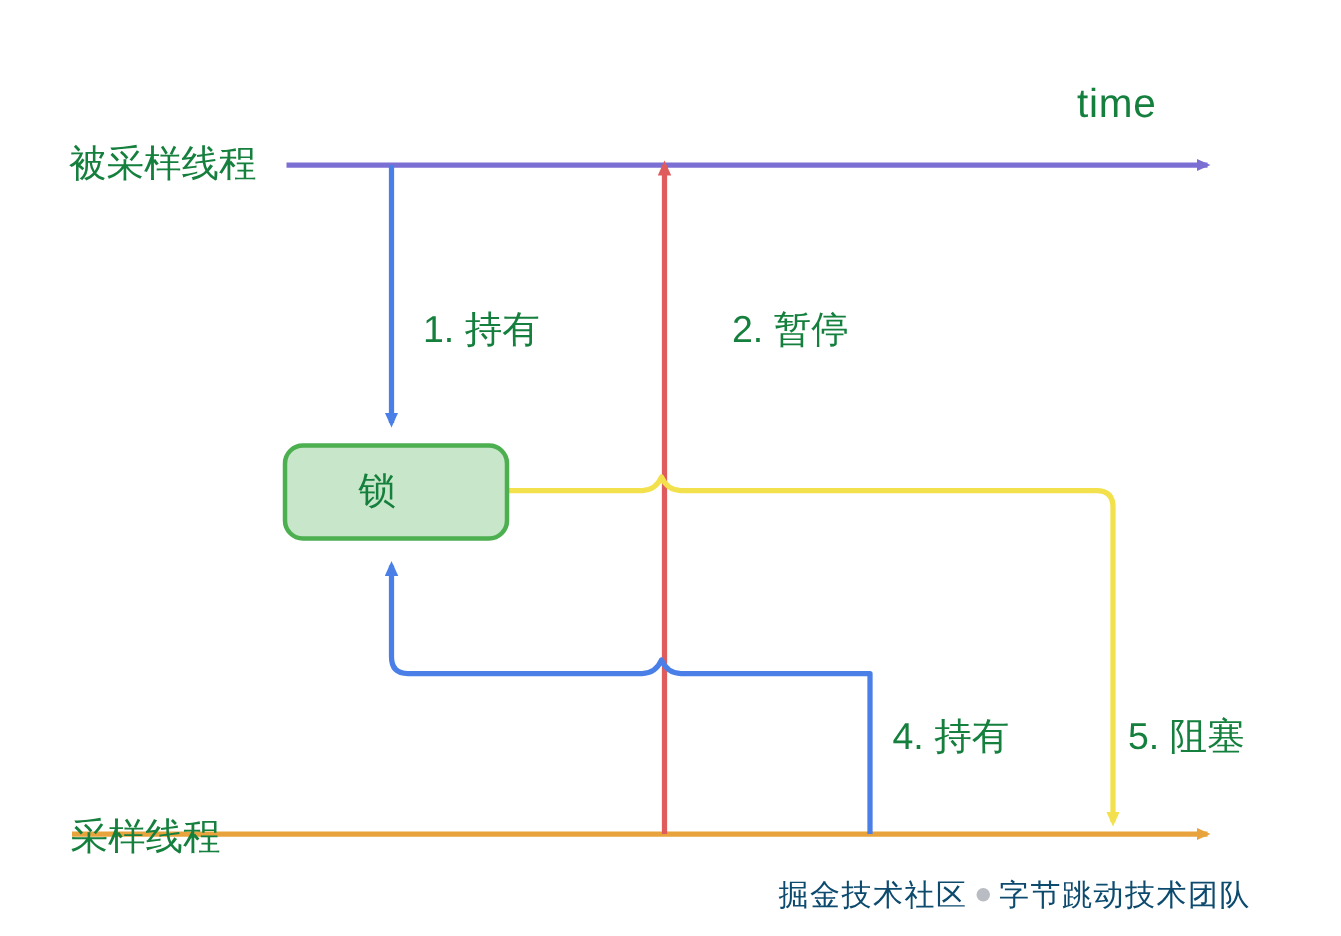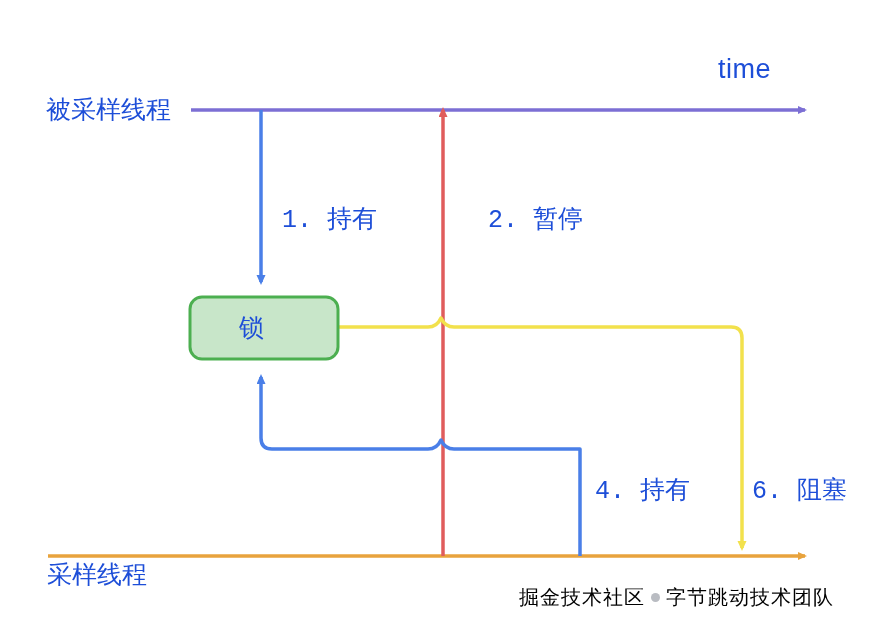--- a/index.html
+++ b/index.html
@@ -16,41 +16,40 @@
   }
   #canvas {
     position: absolute;
     left: 0;
     top: 0;
     width: 894px;
     height: 624px;
   }
   .lbl {
     position: absolute;
-    color: #1d4ed8;
+    color: #15803d;
     white-space: nowrap;
     line-height: 1;
   }
   .lbl-time {
     font-size: 27px;
     letter-spacing: 0.5px;
   }
   .lbl-thread {
     font-size: 25px;
   }
   .lbl-step {
     font-size: 25px;
-    font-family: Liberation Mono, monospace;
   }
   .lbl-lock {
     font-size: 25px;
   }
   .lbl-watermark {
     font-size: 20px;
-    color: #000000;
+    color: #0c4a6e;
     letter-spacing: 1px;
     font-family: Liberation Serif, serif;
   }
   .wm-dot {
     display: inline-block;
     width: 9px;
     height: 9px;
     border-radius: 50%;
     background: #b9bcc2;
     vertical-align: middle;
@@ -91,27 +90,27 @@
 
   <path d="M580,556 L580,449 L454,449 Q445,449 441,440 Q437,449 428,449 L272,449 Q261,449 261,438 L261,377" stroke="#4a7fe8" stroke-width="3.5" fill="none" stroke-linejoin="round" marker-end="url(#arrow-blue)"></path>
 
   <rect x="190" y="297" width="148" height="62" rx="12" ry="12" fill="#c8e6c9" stroke="#4caf50" stroke-width="3"></rect>
 </svg>
 
 <div class="lbl lbl-time" style="left:718px; top:56px;">time</div>
 
 <div class="lbl lbl-thread" style="left:46px; top:97px;">被采样线程</div>
 
-<div class="lbl lbl-thread" style="left:47px; top:546px;margin-top:16px;">采样线程</div>
+<div class="lbl lbl-thread" style="left:47px; top:546px;">采样线程</div>
 
 <div class="lbl lbl-lock" style="left:239px; top:315px;">锁</div>
 
 <div class="lbl lbl-step" style="left:282px; top:208px;">1. 持有</div>
 
 <div class="lbl lbl-step" style="left:488px; top:208px;">2. 暂停</div>
 
 <div class="lbl lbl-step" style="left:595px; top:479px;">4. 持有</div>
 
-<div class="lbl lbl-step" style="left:752px; top:479px;">6. 阻塞</div>
+<div class="lbl lbl-step" style="left:752px; top:479px;">5. 阻塞</div>
 
 <div class="lbl lbl-watermark" style="left:519px; top:587px;">
   <span>掘金技术社区</span><span class="wm-dot"></span><span>字节跳动技术团队</span>
 </div>
 
 </body></html>

